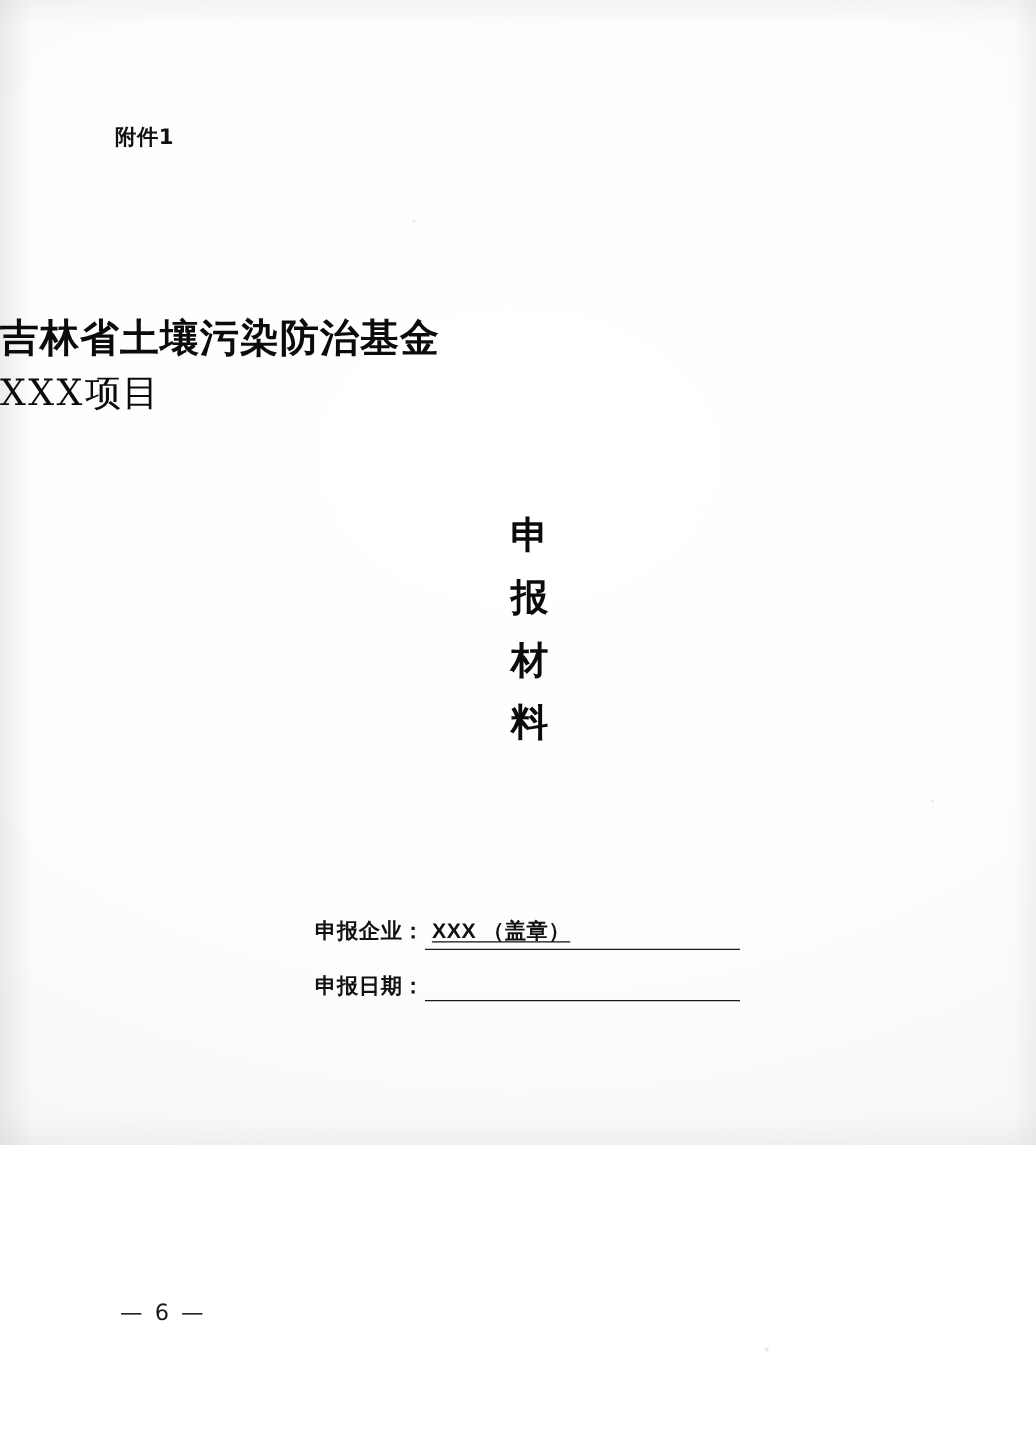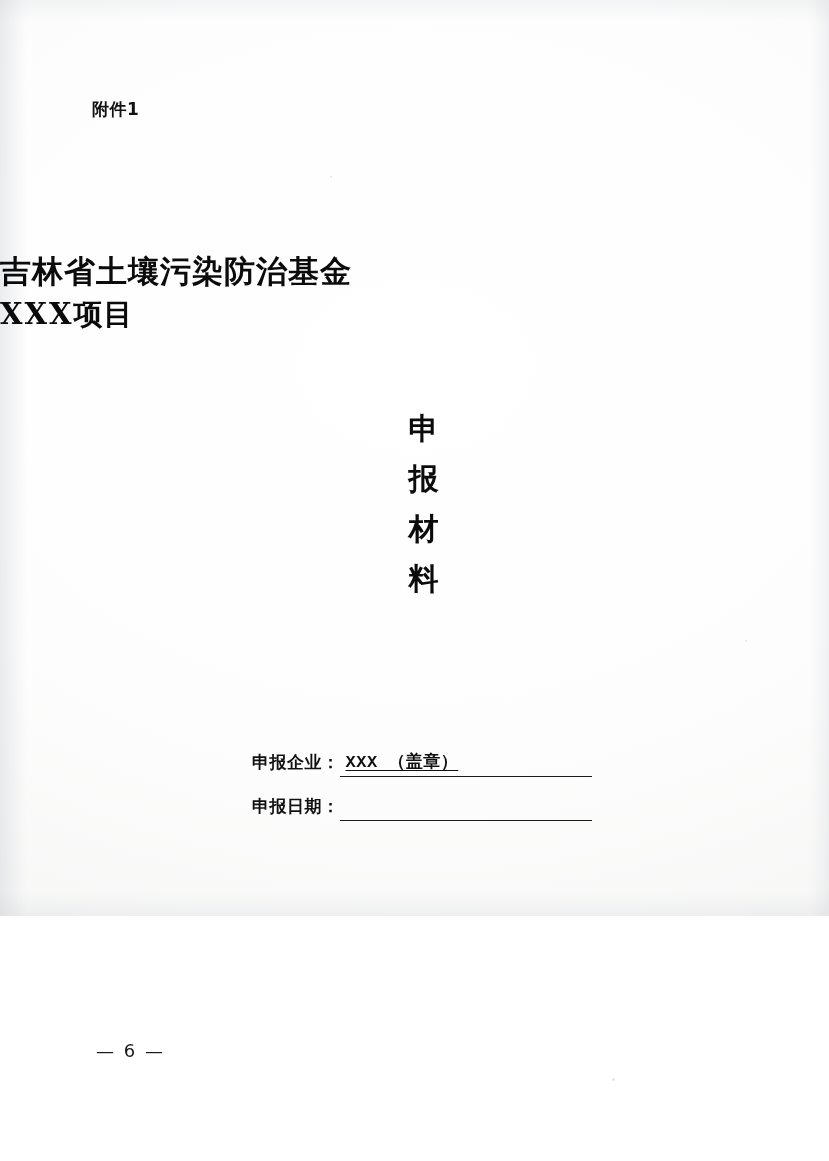--- a/index.html
+++ b/index.html
@@ -58,21 +58,21 @@
     font-family: "DejaVu Serif", "Liberation Serif", serif;
     font-size: 31px;
     font-weight: 700;
     color: #0b0b0b;
     letter-spacing: 1px;
     line-height: 1.25;
   }
   .title-line-2 {
     font-family: "DejaVu Serif", "Liberation Serif", serif;
     font-size: 29px;
-    font-weight: 700;
+    font-weight: 400;
     color: #0b0b0b;
     letter-spacing: 1px;
     line-height: 1.35;
     margin-top: 4px;
   }
   .title-line-2 .xxx {
     letter-spacing: 2px;
   }
 
   .vertical-word {
@@ -93,44 +93,43 @@
   }
 
   .fields {
     position: absolute;
     left: 252px;
     top: 733px;
     width: 340px;
   }
   .field-row {
     display: flex;
-    align-items: flex-end;
+    align-items: flex-start;
     height: 44px;
-    font-family: Liberation Mono, monospace;
+    font-family: Liberation Sans, sans-serif;
     font-size: 17px;
     font-weight: 700;
     color: #111;
   }
   .field-label {
     white-space: pre;
     letter-spacing: 0.5px;
     padding-bottom: 3px;
   }
   .field-value {
     flex: 1;
     border-bottom: 1.6px solid #1a1a1a;
     padding: 0 2px 3px 6px;
     min-height: 20px;
     white-space: pre;
     letter-spacing: 0.5px;
   }
   .field-value.filled {
     text-decoration: underline;
     text-underline-offset: 3px;
-    margin-top: 30px;
   }
 
   .page-number {
     position: absolute;
     left: 96px;
     top: 1040px;
     font-family: "DejaVu Sans", "Liberation Sans", sans-serif;
     font-size: 18px;
     color: #1a1a1a;
     letter-spacing: 2px;

